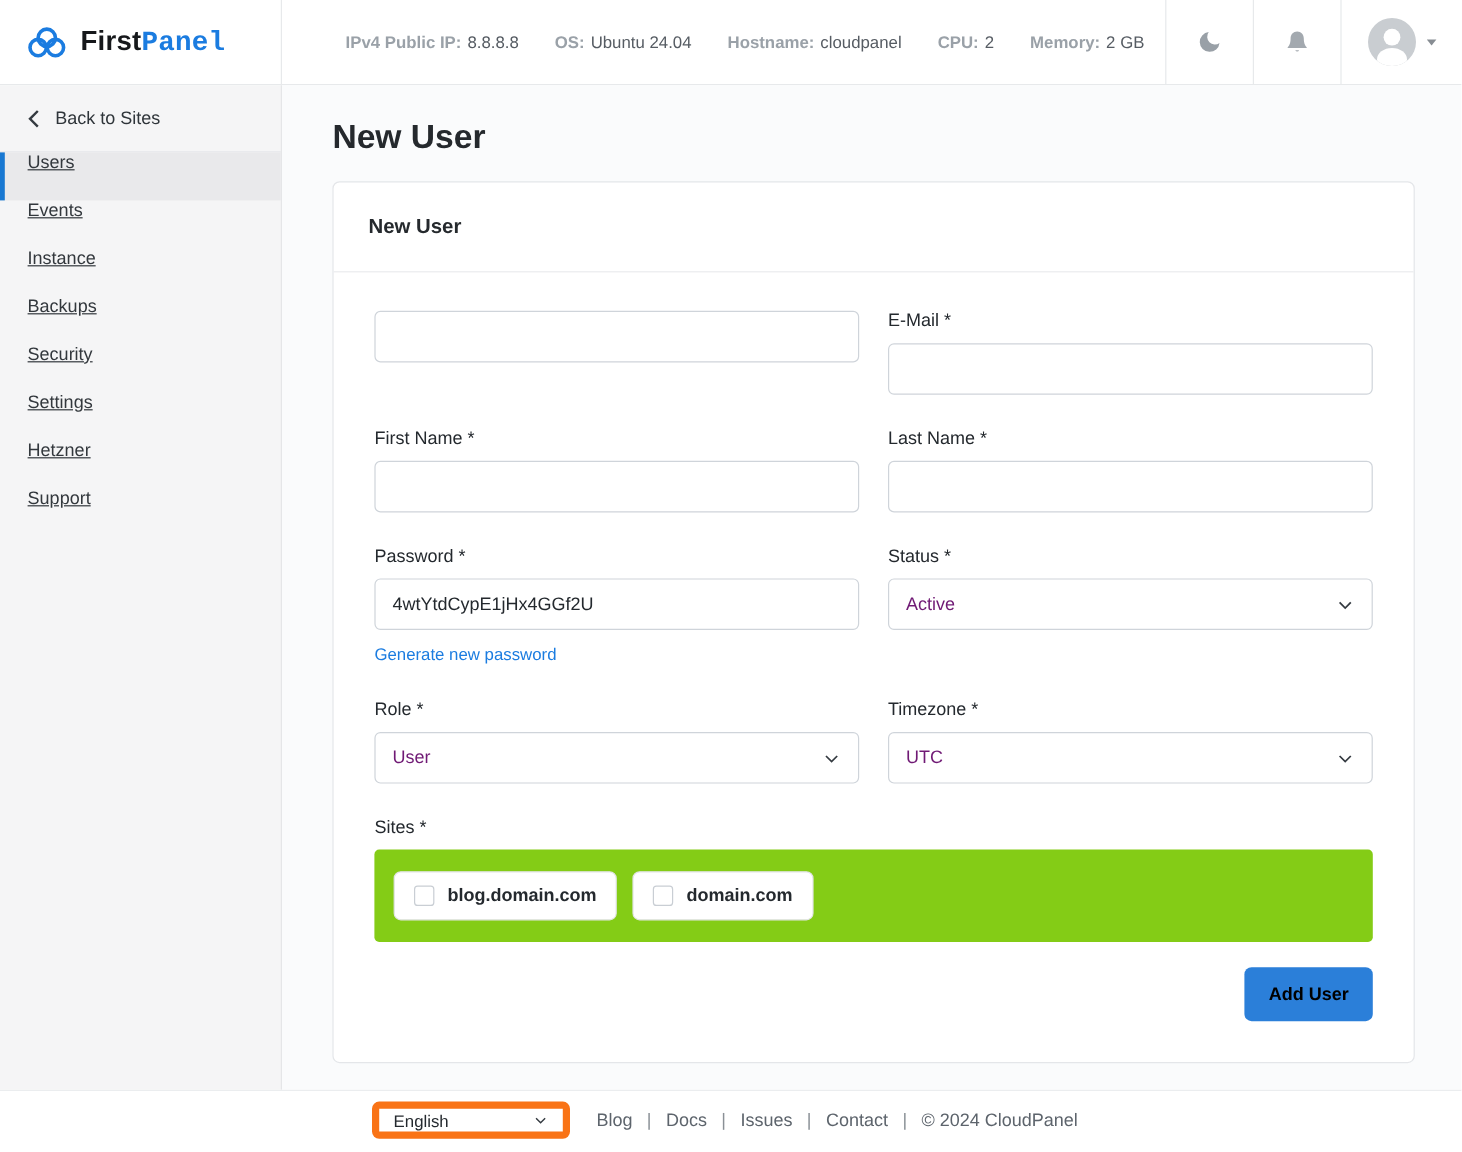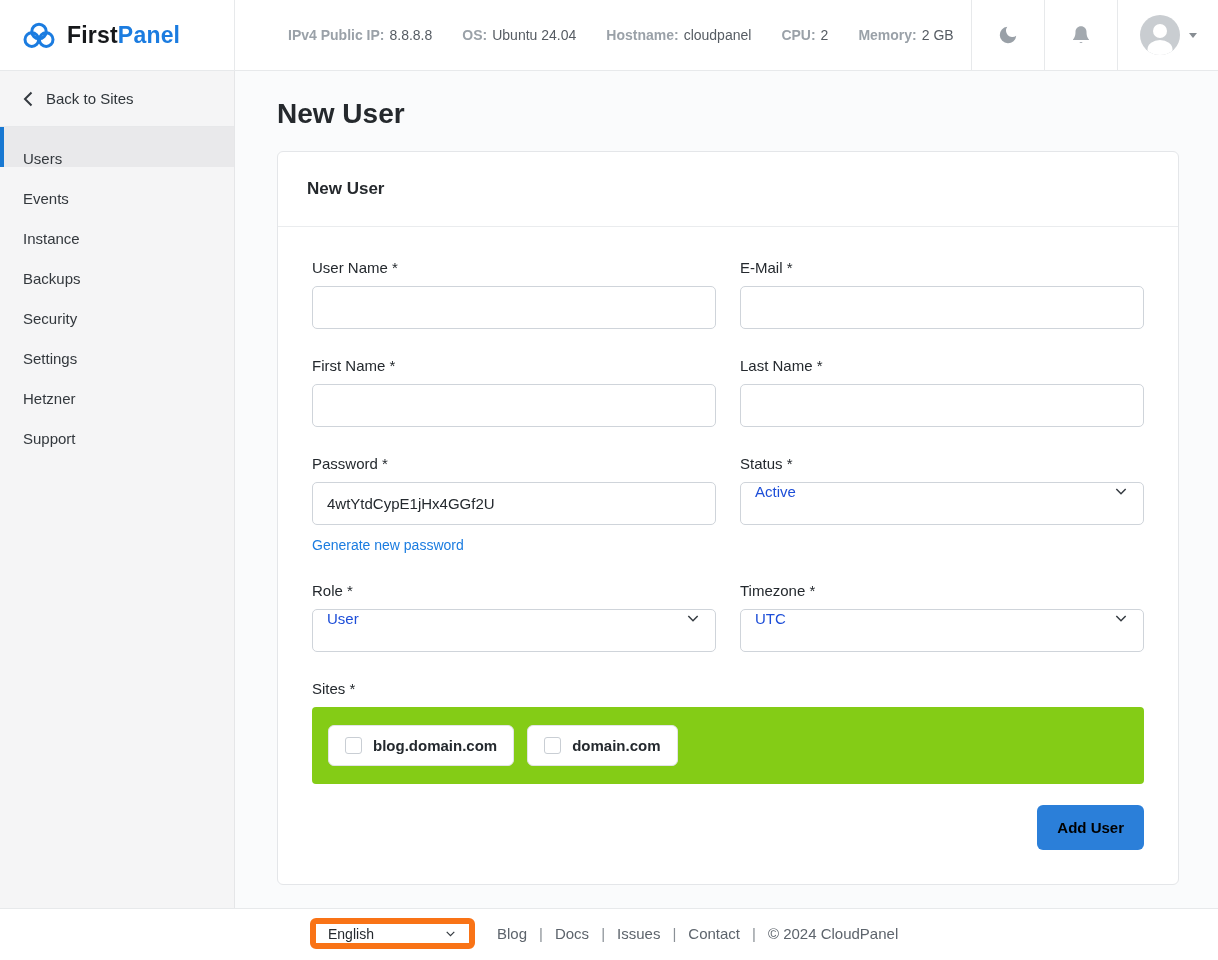--- a/index.html
+++ b/index.html
@@ -2,47 +2,47 @@
 <html><head>
 <meta charset="utf-8">
 <style>
   * { margin:0; padding:0; box-sizing:border-box; }
   html,body { width:1218px; height:960px; font-family:"Liberation Sans", sans-serif; background:#fff; }
 
   
   .header { height:71px; border-bottom:1px solid #e7e9eb; display:flex; align-items:stretch; background:#fff; }
   .logo-area { width:235px; border-right:1px solid #e7e9eb; display:flex; align-items:center; gap:10px; padding-left:21px; }
   .brand { font-size:23px; font-weight:600; color:#16181b; letter-spacing:.2px; }
-  .brand-panel { color:#1b7ce0; }
+  .brand-panel { color:#1b7ce0;font-family:Liberation Mono, monospace; }
   .server-info { flex:1; display:flex; align-items:center; padding-left:53px; gap:30px; font-size:14px; white-space:nowrap; }
   .info-item { display:flex; align-items:baseline; gap:5px; }
   .info-label { color:#9aa1a8; font-weight:700; }
   .info-value { color:#565c63; }
   .icon-cell { width:73px; border-left:1px solid #e7e9eb; display:flex; align-items:center; justify-content:center; cursor:pointer; }
   .avatar-cell { width:101px; border-left:1px solid #e7e9eb; display:flex; align-items:center; justify-content:center; gap:9px; cursor:pointer; }
   .caret-down { width:0; height:0; border-left:4px solid transparent; border-right:4px solid transparent; border-top:5px solid #878d93; }
 
   
   .layout { display:flex; height:837px; }
   .sidebar { width:235px; background:#f5f5f6; border-right:1px solid #e5e6e8; }
   .back-row { height:56px; display:flex; align-items:center; gap:13px; padding-left:23px; border-bottom:1px solid #e7e8ea; color:#2f353a; font-size:15px; cursor:pointer; }
-  .nav-item { height:40px; display:flex; align-items:flex-end; padding-left:19px; border-left:4px solid transparent; font-size:15px; color:#33383d; cursor:pointer; }
+  .nav-item { height:40px; display:flex; align-items:flex-start; padding-left:19px; border-left:4px solid transparent; font-size:15px; color:#33383d; cursor:pointer;text-decoration:underline; }
   .nav-item.active { background:#e9e9eb; border-left-color:#1878d2; }
 
   .main { flex:1; background:#fafbfc; padding:26px 39px 0 42px; }
   .page-title { font-size:28px; line-height:34px; font-weight:700; color:#25292d; }
 
   .card { margin-top:20px; background:#fff; border:1px solid #e4e6e9; border-radius:6px; }
   .card-header { padding:27px 29px; border-bottom:1px solid #eaecee; font-size:17px; font-weight:700; color:#25292d; }
   .card-body { padding:32px 34px 34px; }
   .form-grid { display:grid; grid-template-columns:1fr 1fr; column-gap:24px; }
   .field { margin-bottom:28px; }
   .field-label { display:block; font-size:15px; color:#24292e; margin-bottom:10px; }
   .text-input { width:100%; height:43px; border:1px solid #cfd4da; border-radius:5px; padding:0 14px; font-size:15px; color:#24292e; font-family:inherit; background:#fff; outline:none; }
-  .select-box { height:43px; border:1px solid #cfd4da; border-radius:5px; padding:0 14px; display:flex; align-items:flex-start; justify-content:space-between; font-size:15px; color:#1d4ed8; background:#fff; cursor:pointer; }
+  .select-box { height:43px; border:1px solid #cfd4da; border-radius:5px; padding:0 14px; display:flex; align-items:center; justify-content:space-between; font-size:15px; color:#701a75; background:#fff; cursor:pointer; }
   .gen-link { display:inline-block; margin-top:12px; font-size:14px; color:#1b7ce0; text-decoration:none; cursor:pointer; }
 
   .sites-field { grid-column:1 / -1; margin-bottom:0; }
   .sites-panel { background:#84cc16; border-radius:4px; padding:18px 16px; display:flex; gap:13px; }
   .site-chip { background:#fff; border:1px solid #e2e4e6; border-radius:6px; height:41px; padding:0 16px; display:flex; align-items:center; gap:11px; cursor:pointer; }
   .checkbox { width:17px; height:17px; border:1px solid #c9ced4; border-radius:3px; background:#fff; flex:none; }
   .chip-label { font-size:15px; font-weight:700; color:#24292e; }
 
   .actions { grid-column:1 / -1; display:flex; justify-content:flex-end; margin-top:21px; }
   .btn-primary { height:45px; padding:0 20px; background:#2b7fd9; color:#000000; border:none; border-radius:6px; font-size:15px; font-weight:700; font-family:inherit; cursor:pointer; }
@@ -165,21 +165,20 @@
 
   <div class="main">
     <div class="page-title">New User</div>
 
     <div class="card">
       <div class="card-header">New User</div>
       <div class="card-body">
         <div class="form-grid">
 
           <div class="field">
-            <label class="field-label">User Name *</label>
             <input class="text-input" type="text" value="" style="">
           </div>
 
           <div class="field">
             <label class="field-label">E-Mail *</label>
             <input class="text-input" type="text" value="" style="">
           </div>
 
           <div class="field">
             <label class="field-label">First Name *</label>

